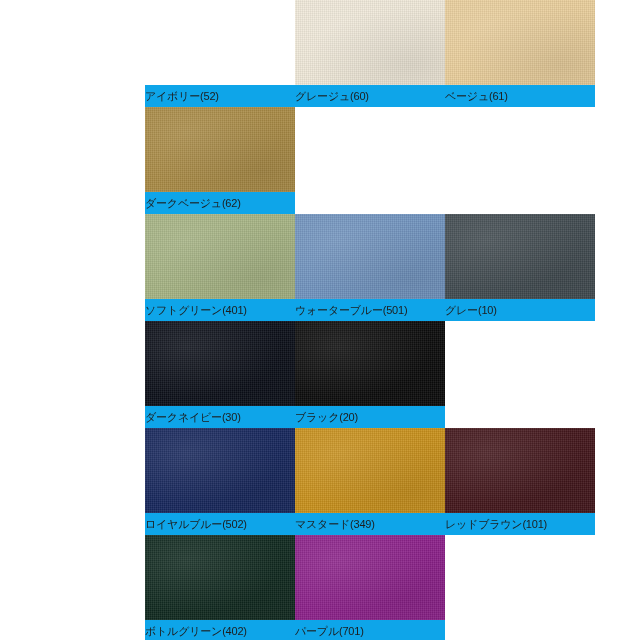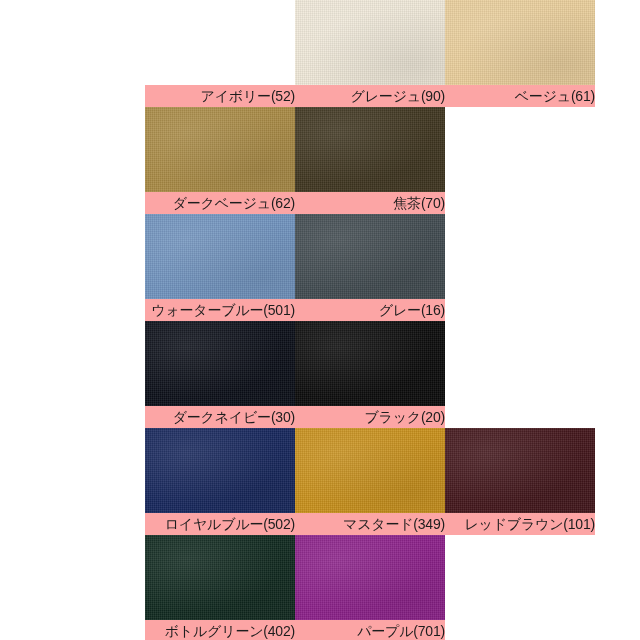--- a/index.html
+++ b/index.html
@@ -81,67 +81,67 @@
     background: #ffffff;
   }
   .swatch-chip.blank::before,
   .swatch-chip.blank::after {
     display: none;
   }
 
   .swatch-label {
     height: 22px;
     line-height: 22px;
-    text-align: right;
-    font-size: 14px;
+    text-align: left;
+    font-size: 11px;
     color: #1d1d1d;
-    background: #fca5a5;
+    background: #0ea5e9;
     white-space: nowrap;
     letter-spacing: -0.2px;
   }
 </style>
 </head>
 <body>
 
 <div id="swatch-grid">
     <div class="swatch-row">
       <div class="gutter"></div>
       <div class="swatch-cell">
         <div class="swatch-chip blank"></div>
         <div class="swatch-label">アイボリー(52)</div>
       </div>
       <div class="swatch-cell">
         <div class="swatch-chip" style="background-color: rgb(239, 232, 216);"></div>
-        <div class="swatch-label">グレージュ(90)</div>
+        <div class="swatch-label">グレージュ(60)</div>
       </div>
       <div class="swatch-cell">
         <div class="swatch-chip" style="background-color: rgb(233, 206, 155);"></div>
         <div class="swatch-label">ベージュ(61)</div>
       </div>
     </div>
     <div class="swatch-row">
       <div class="gutter"></div>
       <div class="swatch-cell">
         <div class="swatch-chip" style="background-color: rgb(169, 138, 69);"></div>
         <div class="swatch-label">ダークベージュ(62)</div>
       </div>
-      <div class="swatch-cell">
-        <div class="swatch-chip" style="background-color: rgb(63, 54, 32);"></div>
-        <div class="swatch-label">焦茶(70)</div>
-      </div>
     </div>
     <div class="swatch-row">
       <div class="gutter"></div>
+      <div class="swatch-cell">
+        <div class="swatch-chip" style="background-color: rgb(165, 179, 131);"></div>
+        <div class="swatch-label">ソフトグリーン(401)</div>
+      </div>
       <div class="swatch-cell">
         <div class="swatch-chip" style="background-color: rgb(112, 147, 190);"></div>
         <div class="swatch-label">ウォーターブルー(501)</div>
       </div>
       <div class="swatch-cell">
         <div class="swatch-chip" style="background-color: rgb(65, 75, 80);"></div>
-        <div class="swatch-label">グレー(16)</div>
+        <div class="swatch-label">グレー(10)</div>
       </div>
     </div>
     <div class="swatch-row">
       <div class="gutter"></div>
       <div class="swatch-cell">
         <div class="swatch-chip" style="background-color: rgb(11, 15, 24);"></div>
         <div class="swatch-label">ダークネイビー(30)</div>
       </div>
       <div class="swatch-cell">
         <div class="swatch-chip" style="background-color: rgb(11, 11, 11);"></div>

